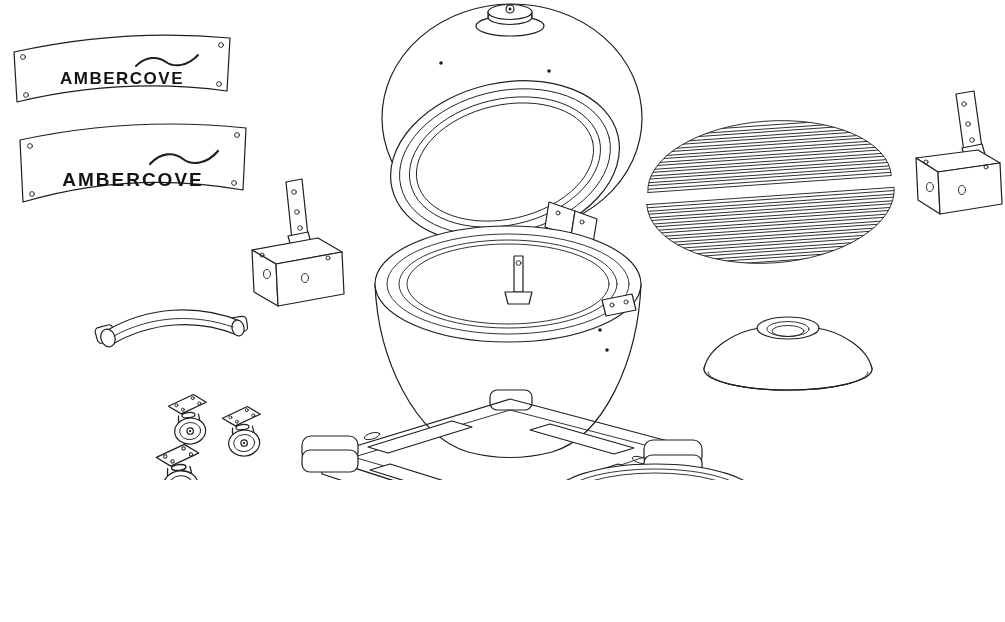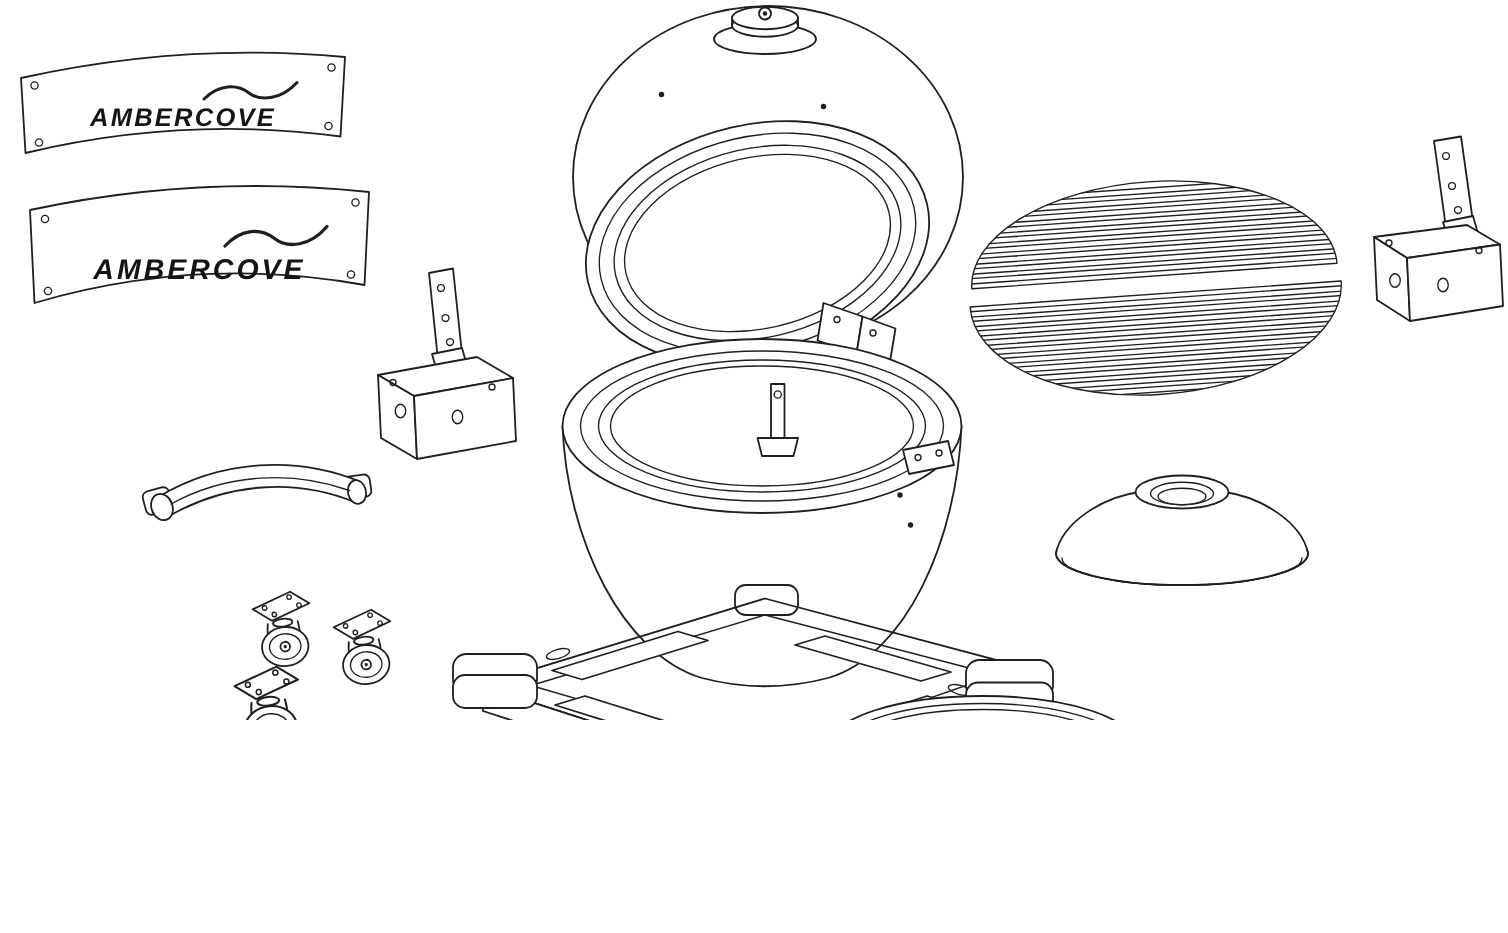--- a/index.html
+++ b/index.html
@@ -1,16 +1,16 @@
 <!DOCTYPE html>
 <html><head>
 <meta charset="utf-8">
 <style>
   html,body { margin:0; padding:0; background:#ffffff; }
-  .stage { position:relative; width:1005px; height:480px; background:#ffffff; overflow:hidden;font-style:italic; }
+  .stage { position:relative; width:1005px; height:480px; background:#ffffff; overflow:hidden; }
   svg { display:block; }
   .ln  { fill:none; stroke:#1f1f1f; stroke-width:1.2; stroke-linejoin:round; stroke-linecap:round; }
   .th  { fill:none; stroke:#1f1f1f; stroke-width:0.9; stroke-linejoin:round; stroke-linecap:round; }
   .wh  { fill:#ffffff; stroke:#1f1f1f; stroke-width:1.2; stroke-linejoin:round; }
   .bar { fill:#ffffff; stroke:#1f1f1f; stroke-width:0.9; }
   .dot { fill:#1f1f1f; stroke:none; }
   .logo { font-family:"Liberation Sans", sans-serif; font-weight:700; fill:#141414; letter-spacing:1.5px; }
   .logo-lg { font-family:"Liberation Sans", sans-serif; font-weight:700; fill:#141414; letter-spacing:2px; }
 </style>
 </head>

